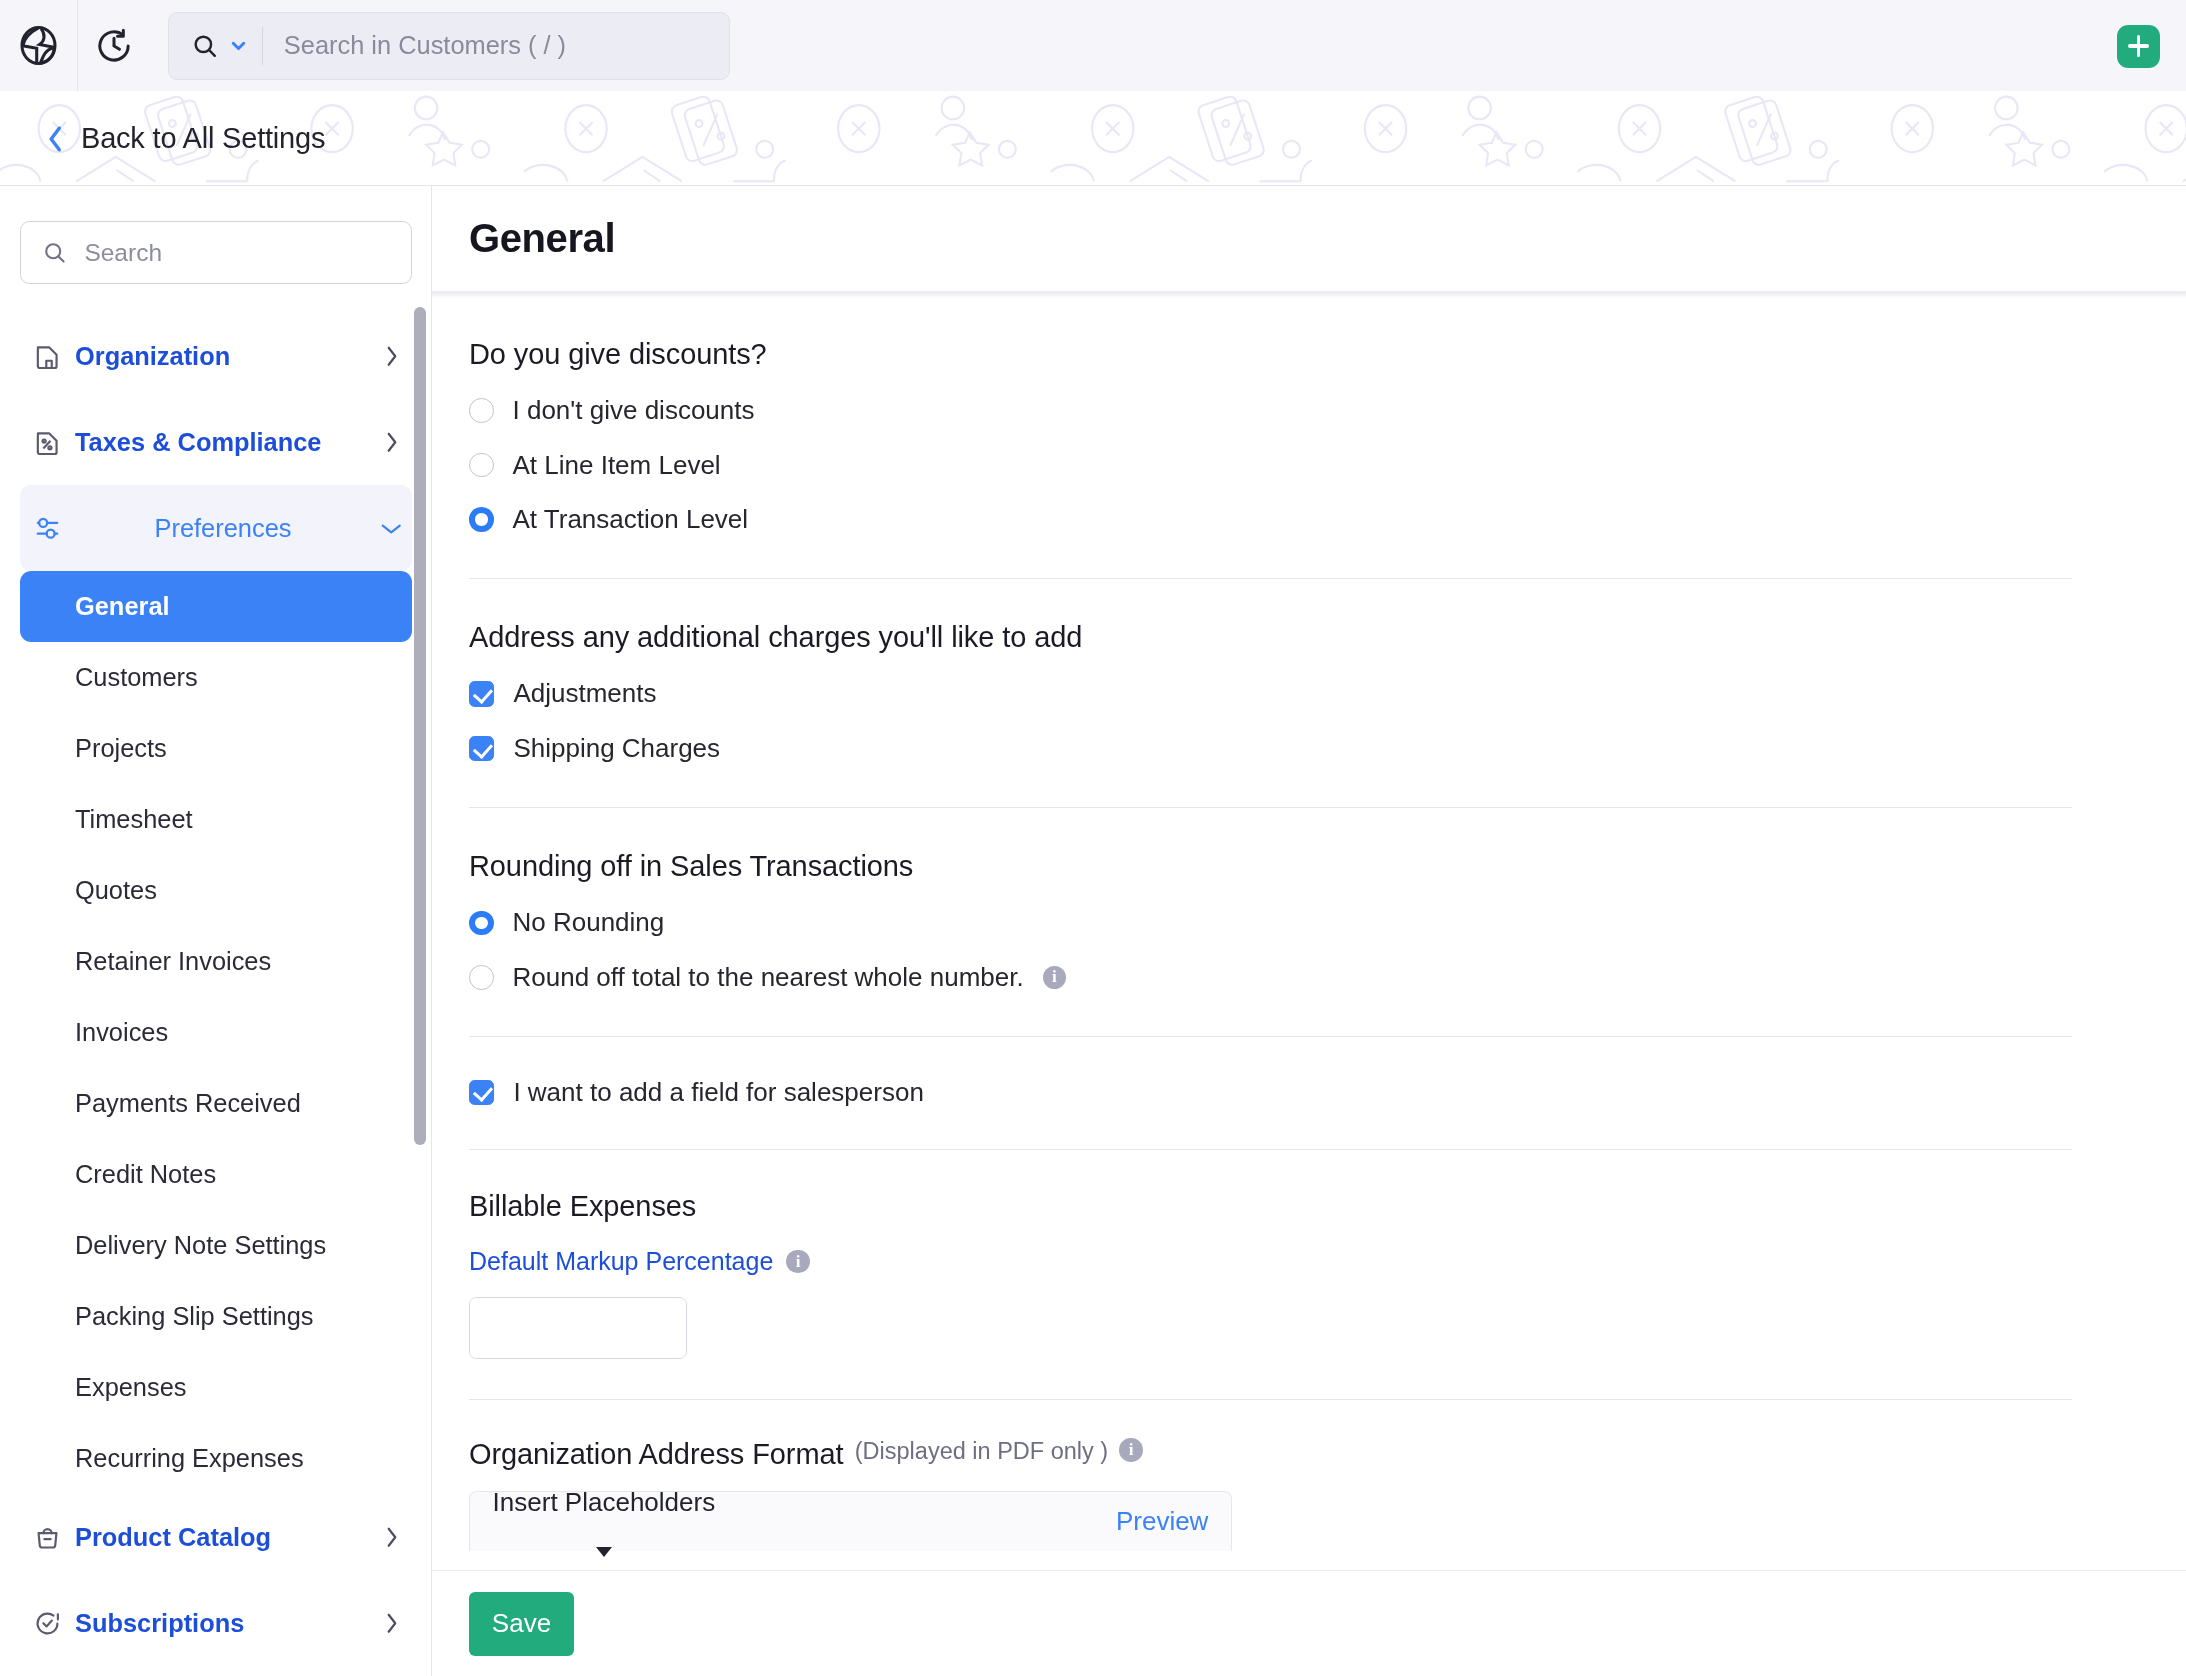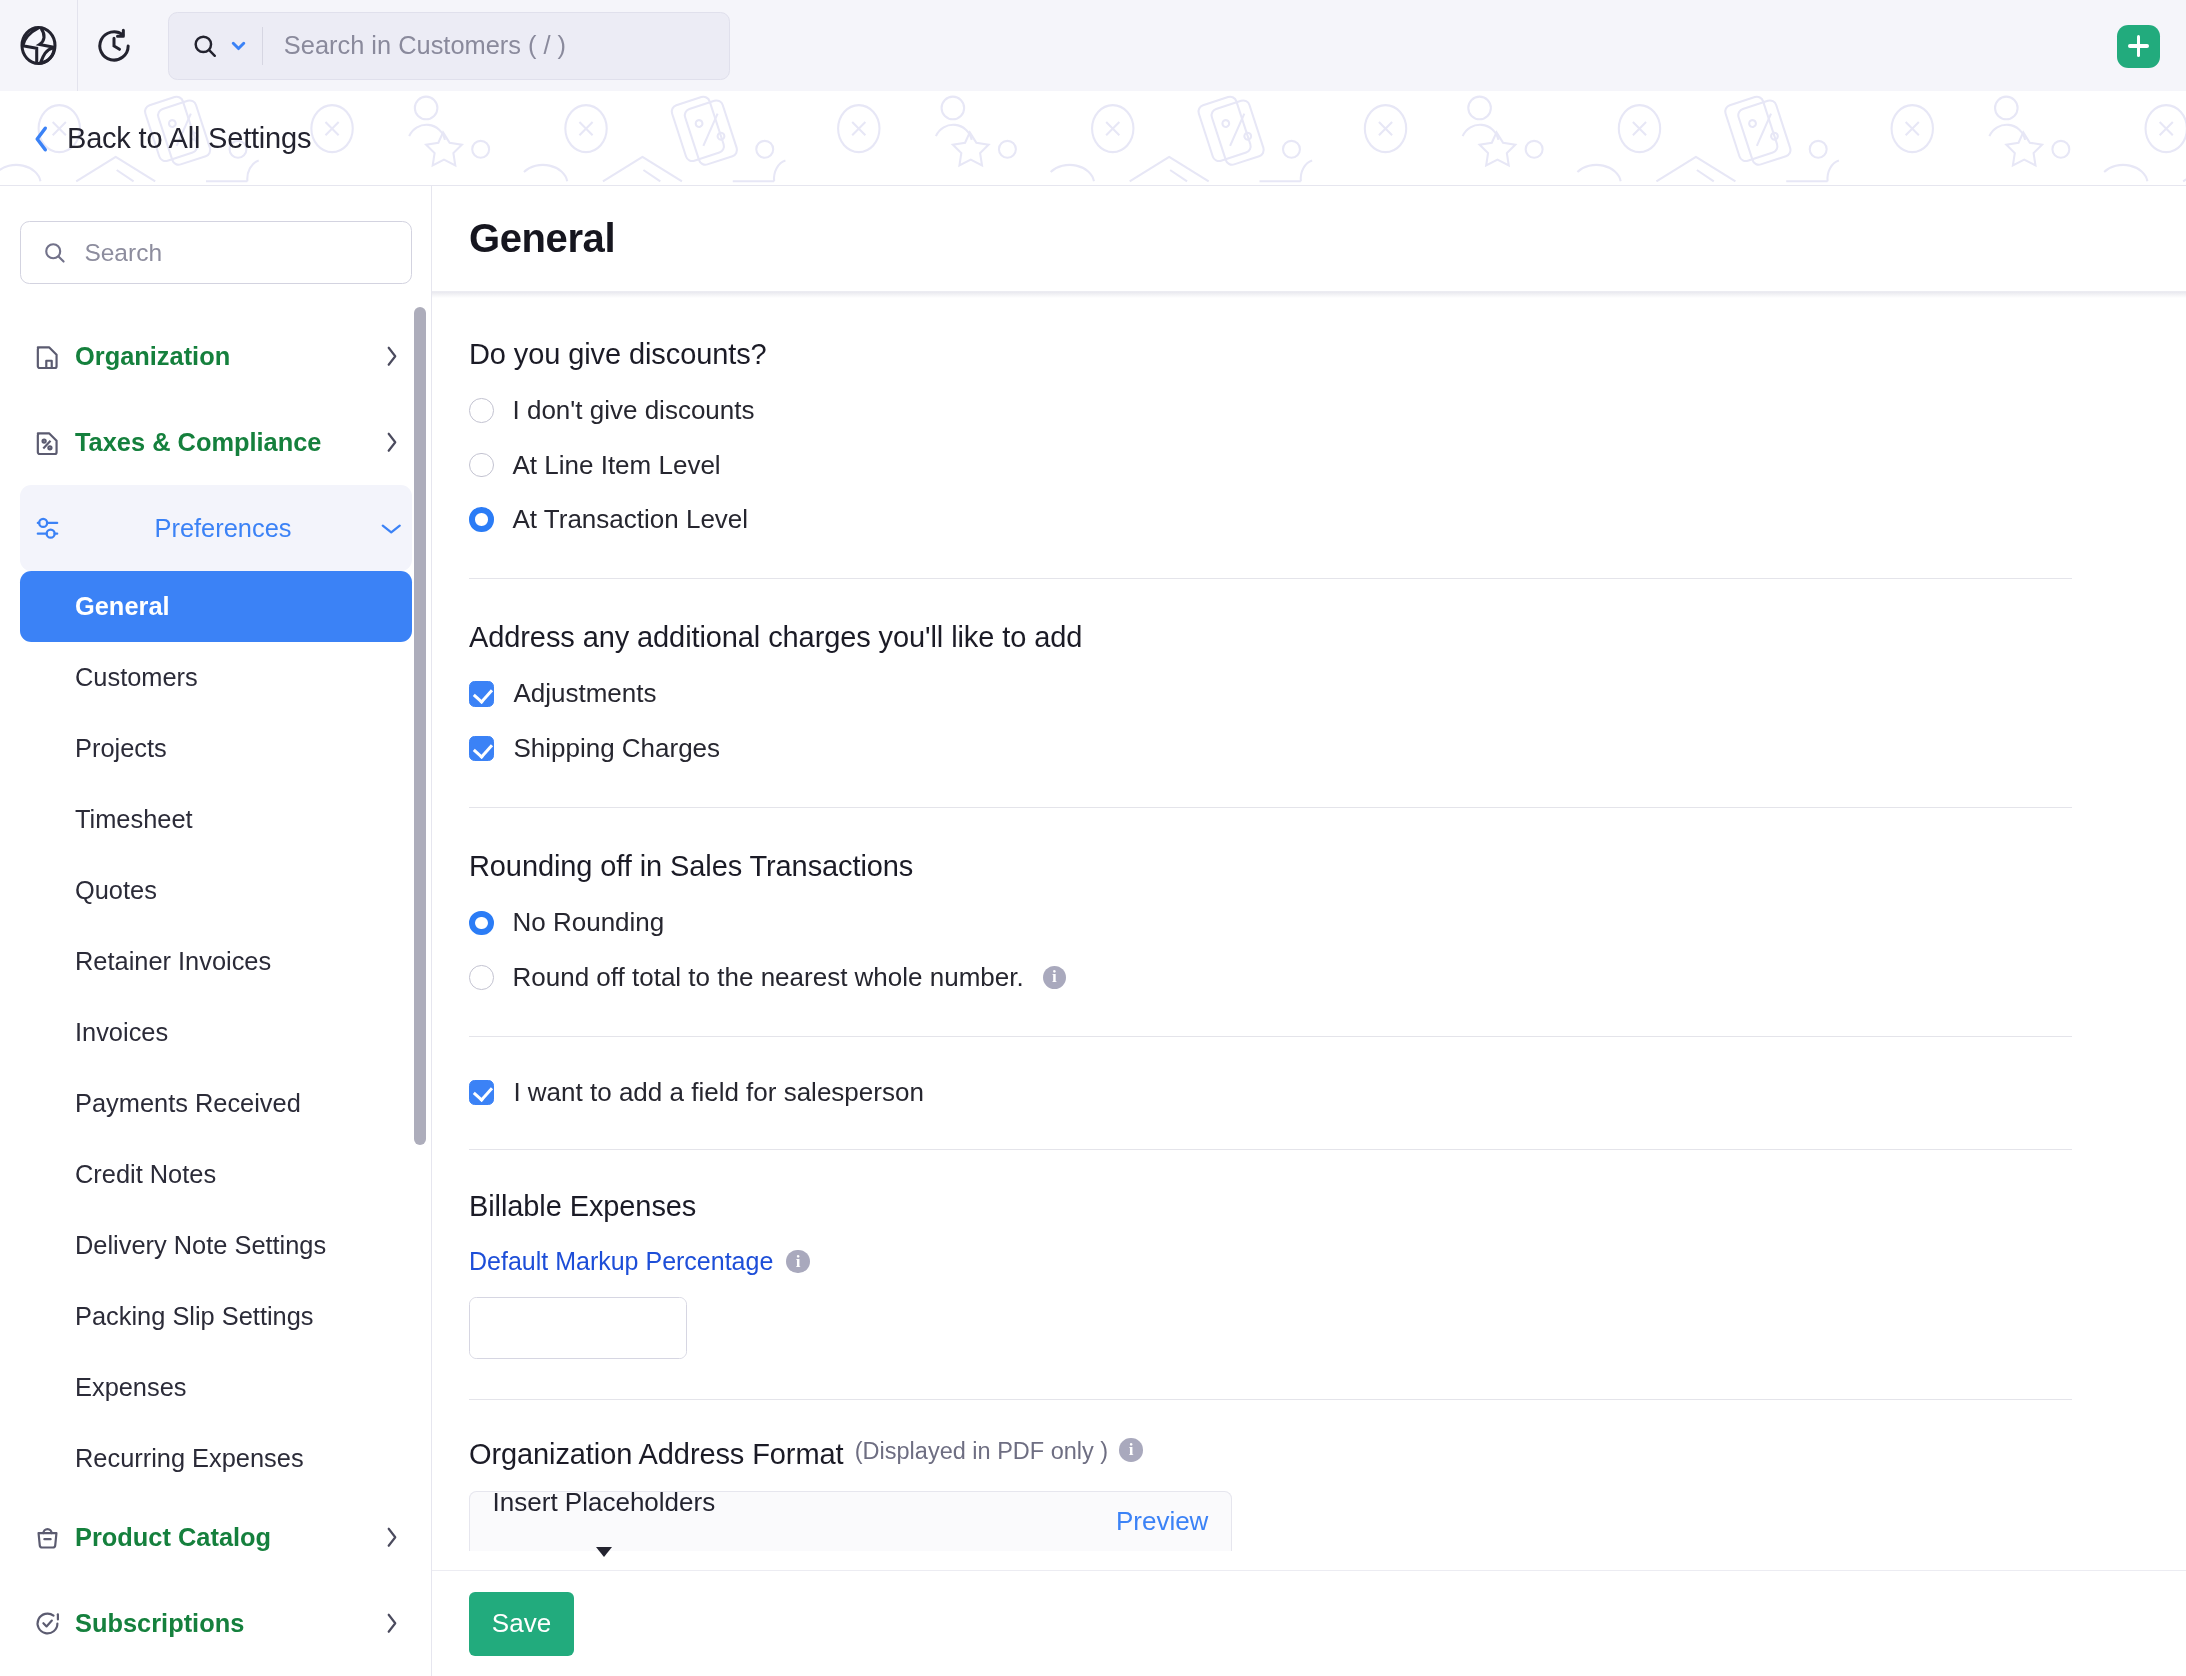--- a/index.html
+++ b/index.html
@@ -72,21 +72,21 @@
     width: 2186px; height: 95px;
     background: #ffffff;
     border-bottom: 0.9px solid #e6e6ef;
     overflow: hidden;
   }
   .crumb-pattern {
     position: absolute; inset: 0;
     opacity: 1;
   }
   .crumb-link {
-    position: absolute; left: 31px; top: 0; height: 95px;
+    position: absolute; left: 45px; top: 0; height: 95px;
     display: flex; align-items: center; gap: 15px;
     cursor: pointer; z-index: 3;
   }
   .crumb-chev { display: flex; align-items: center; }
   .crumb-text {
     font-size: 29px; color: #23232f; letter-spacing: -0.2px;
   }
 
   
   .sidebar {
@@ -118,21 +118,21 @@
     display: flex; align-items: center;
     border-radius: 11.3px;
     cursor: pointer;
   }
   .nav-group.active { background: #f3f4fb; }
   .nav-group .gicon {
     width: 55px; display: flex; align-items: center; justify-content: center;
     flex: none;
   }
   .nav-group .glabel {
-    flex: 1; font-size: 25.4px; font-weight: bold; color: #15803d;
+    flex: 1; font-size: 25.4px; font-weight: bold; color: #1d4ed8;
   }
   .nav-group.active .glabel { color: #3b82f6; font-weight: normal; text-align: center; }
   .nav-group .gchev {
     width: 41px; display: flex; align-items: center; justify-content: center;
     flex: none;
   }
 
   .nav-sub { height: 71px; margin: 0 20px; display: flex; align-items: center; border-radius: 11.3px; cursor: pointer; }
   .nav-sub span { padding-left: 55px; font-size: 25.4px; color: #2b2b38; }
   .nav-sub.selected { background: #3b82f6; }

